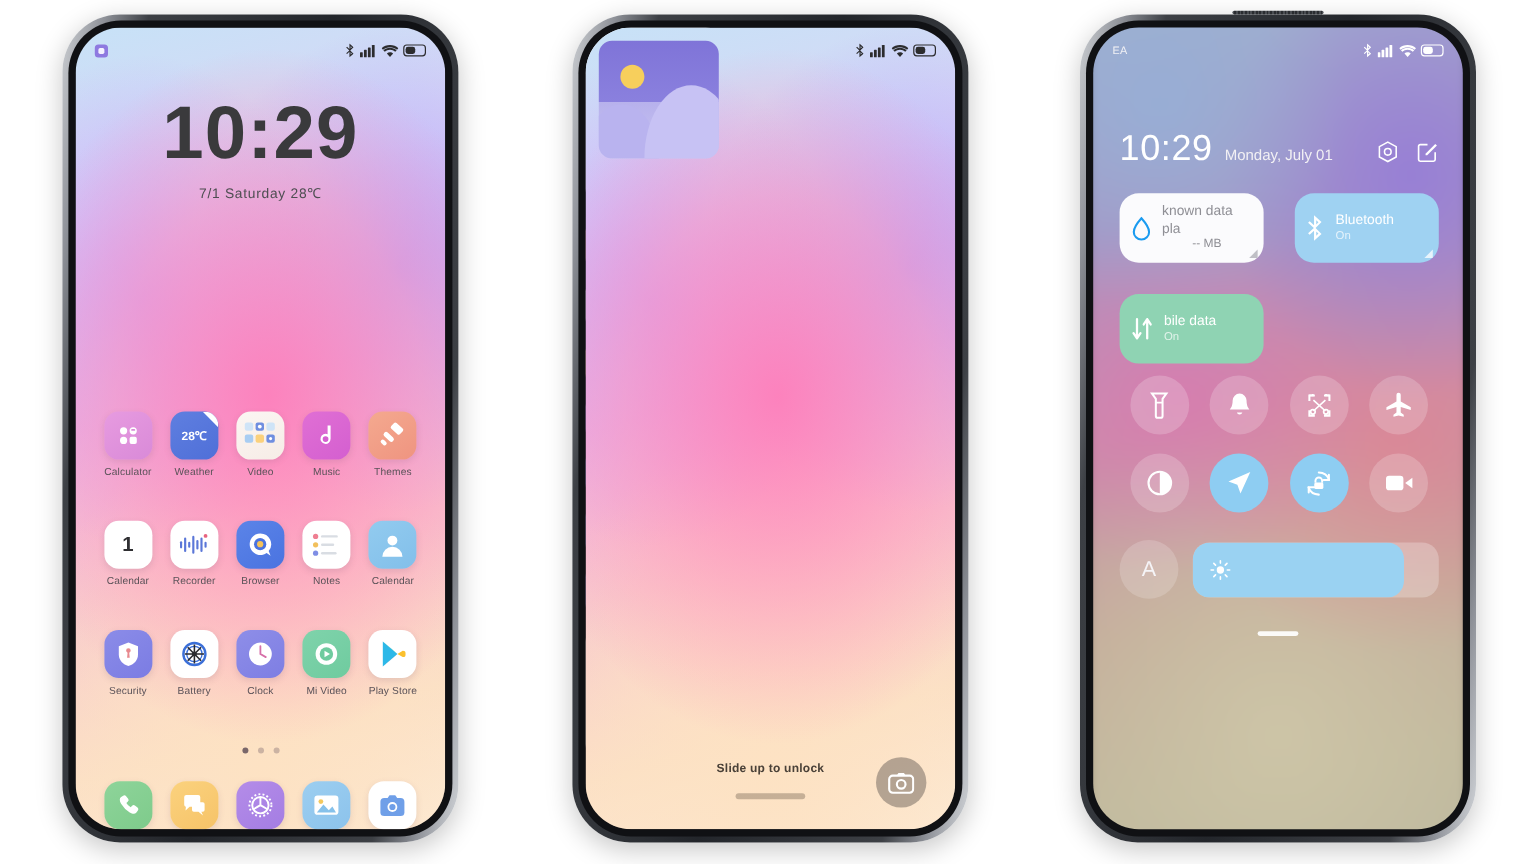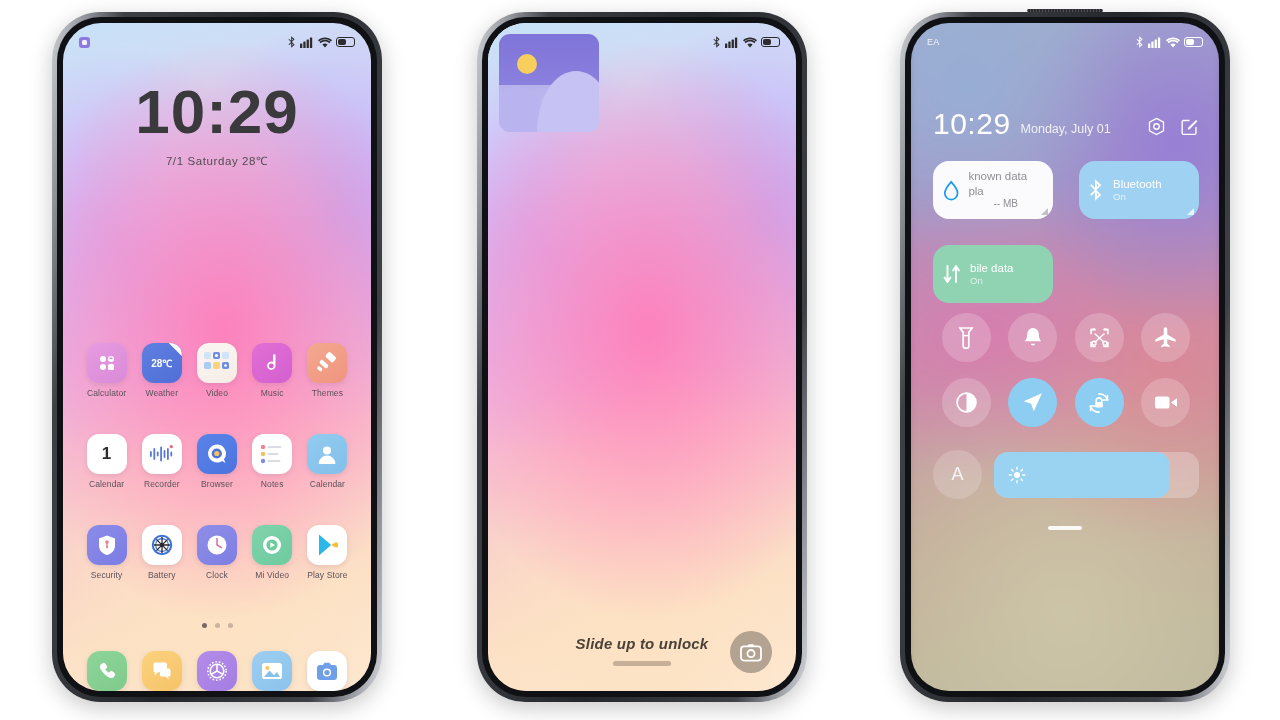--- a/index.html
+++ b/index.html
@@ -191,21 +191,21 @@
   .w-batt .wl { font-size: 10px; font-weight: 700; color: #33252a; line-height: 1.35; }
   .batt-ring {
     width: 26px; height: 26px; border-radius: 50%;
     background: conic-gradient(#e562a8 0 42%, #f3cfe0 42% 100%);
     display: flex; align-items: center; justify-content: center;
   }
   .batt-ring-in { width: 17px; height: 17px; border-radius: 50%; background: #f2b5c9; display:flex;align-items:center;justify-content:center; }
 
   .p2-unlock {
     position: absolute; left: 0; right: 0; top: 612px; text-align: center; z-index: 3;
-    font-size: 15px; font-weight: 700; color: #4a4138; letter-spacing: .2px; font-style: italic;
+    font-size: 10px; font-weight: 700; color: #4a4138; letter-spacing: .2px;
   }
   .p2-bar {
     position: absolute; left: 50%; top: 638px; transform: translateX(-50%);
     width: 58px; height: 5px; border-radius: 3px; background: rgba(95,80,66,0.35); z-index: 3;
   }
   .p2-cam {
     position: absolute; right: 24px; top: 608px; width: 42px; height: 42px; border-radius: 50%;
     background: rgba(120,110,100,0.55); display: flex; align-items: center; justify-content: center; z-index: 3;
   }
 

